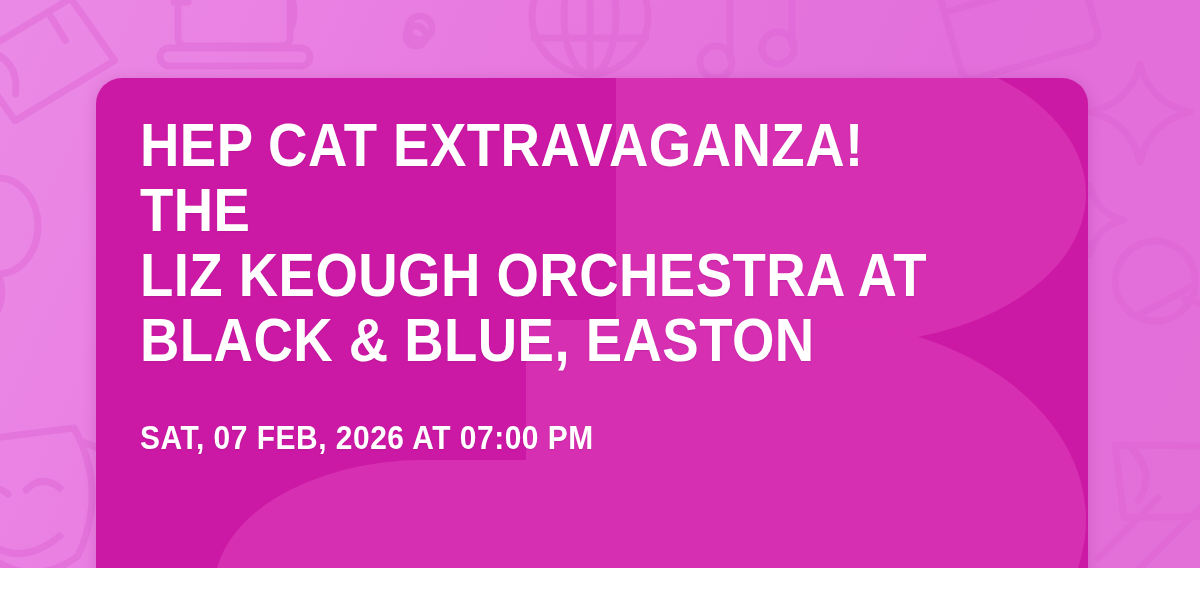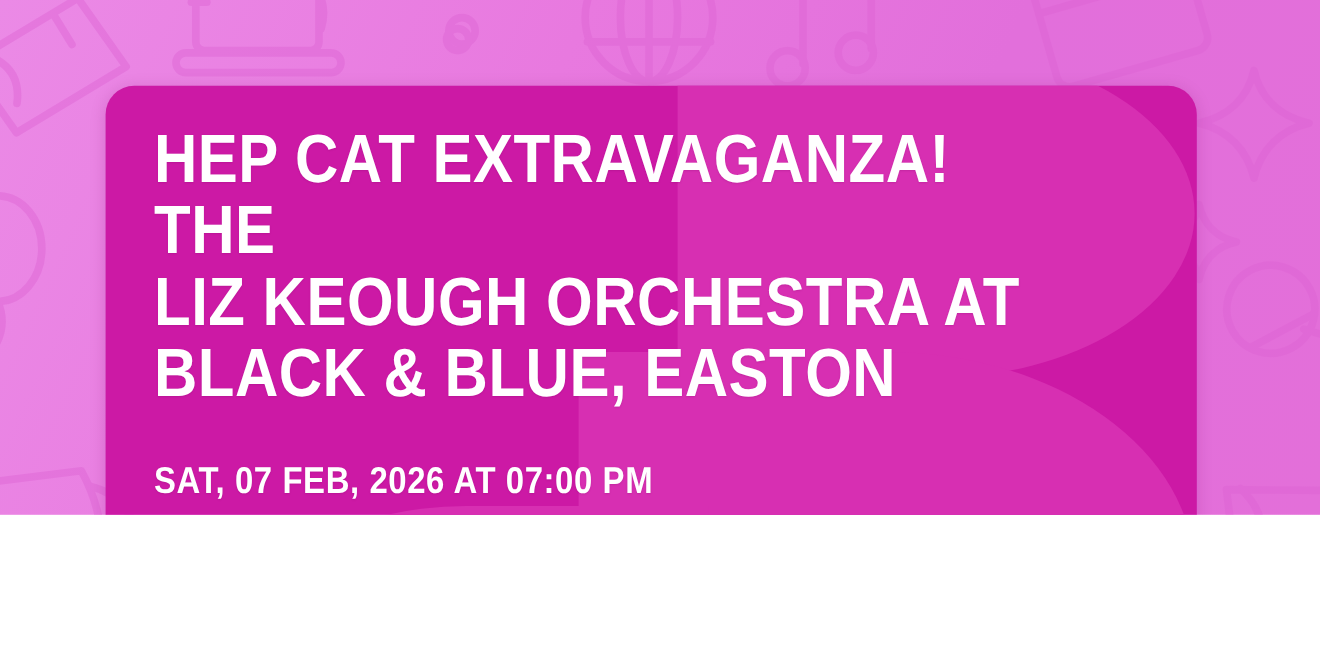--- a/index.html
+++ b/index.html
@@ -5,21 +5,21 @@
   * { margin:0; padding:0; box-sizing:border-box; }
   html, body {
     width:1200px; height:600px;
     overflow:hidden;
     font-family:"Liberation Sans", sans-serif;
   }
 
   
   .banner{
     position:relative;
-    width:1200px; height:468px;
+    width:1200px; height:568px;
     background:linear-gradient(115deg,#eb8ae6 0%, #e879df 38%, #e26fdb 66%, #e36fd9 100%);
     overflow:hidden;
     text-decoration:underline;
   }
 
   
   .doodles{
     position:absolute; inset:0;
     opacity:.42;
     pointer-events:none;

